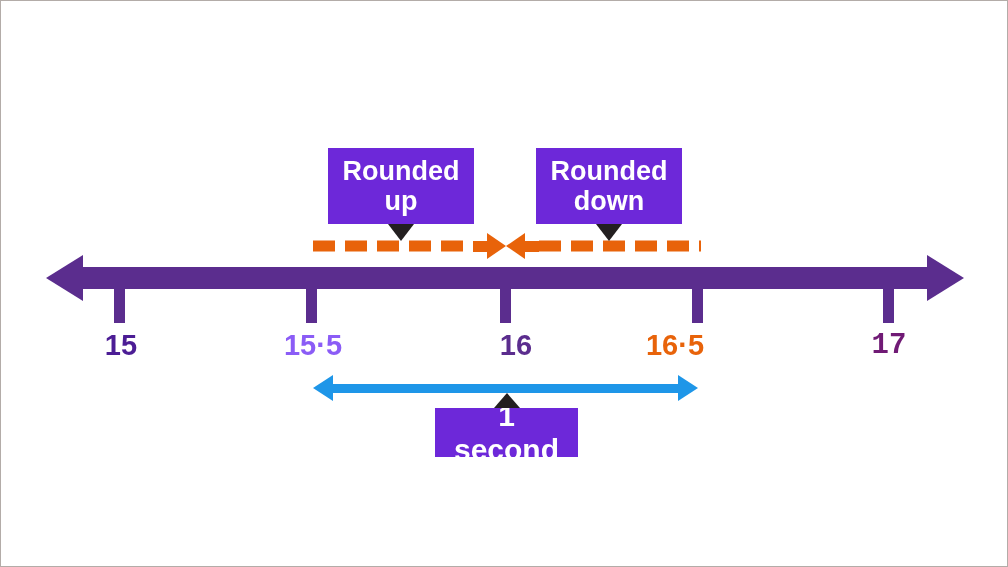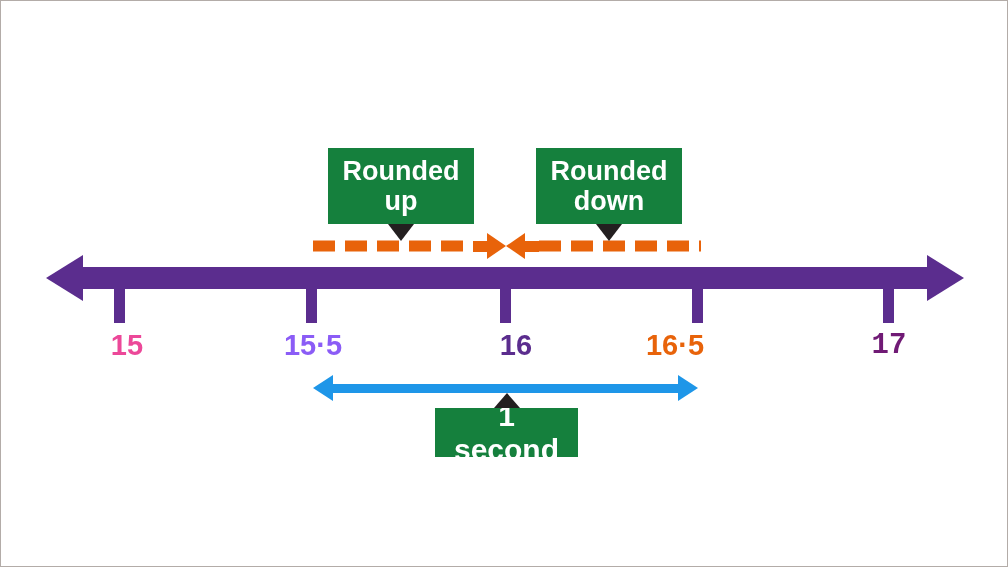--- a/index.html
+++ b/index.html
@@ -23,21 +23,21 @@
     position: absolute;
     left: 0;
     top: 0;
     width: 1008px;
     height: 567px;
     display: block;
   }
   
   .callout {
     position: absolute;
-    background: #15803d;
+    background: #6d28d9;
     color: #ffffff;
     font-weight: bold;
     text-align: center;
     line-height: 1.12;
     box-sizing: border-box;
     display: flex;
     align-items: center;
     justify-content: center;
   }
   .callout .callout-text {
@@ -136,21 +136,21 @@
       <polygon points="963,277 926,254 926,300" fill="#5b2d8e"></polygon>
     </g>
 
     <g>
       <rect x="329" y="383" width="351" height="9" fill="#1e96e8"></rect>
       <polygon points="312,387 332,374 332,400" fill="#1e96e8"></polygon>
       <polygon points="697,387 677,374 677,400" fill="#1e96e8"></polygon>
     </g>
   </svg>
 
-  <div class="tick-label" style="left:126px; color:#ec4899;">15</div>
+  <div class="tick-label" style="left:120px; color:#4c1d95;">15</div>
 
   <div class="tick-label" style="left:312px; color:#8b5cf6;">15·5</div>
 
   <div class="tick-label" style="left:505px; color:#5b2d8e;margin-left:10px;">16</div>
 
   <div class="tick-label" style="left:674px; color:#e8630a;">16·5</div>
 
   <div class="tick-label" style="left:888px; color:#701a75;font-family:Liberation Mono, monospace;">17</div>
 
   <div class="callout" id="callout-rounded-up">

